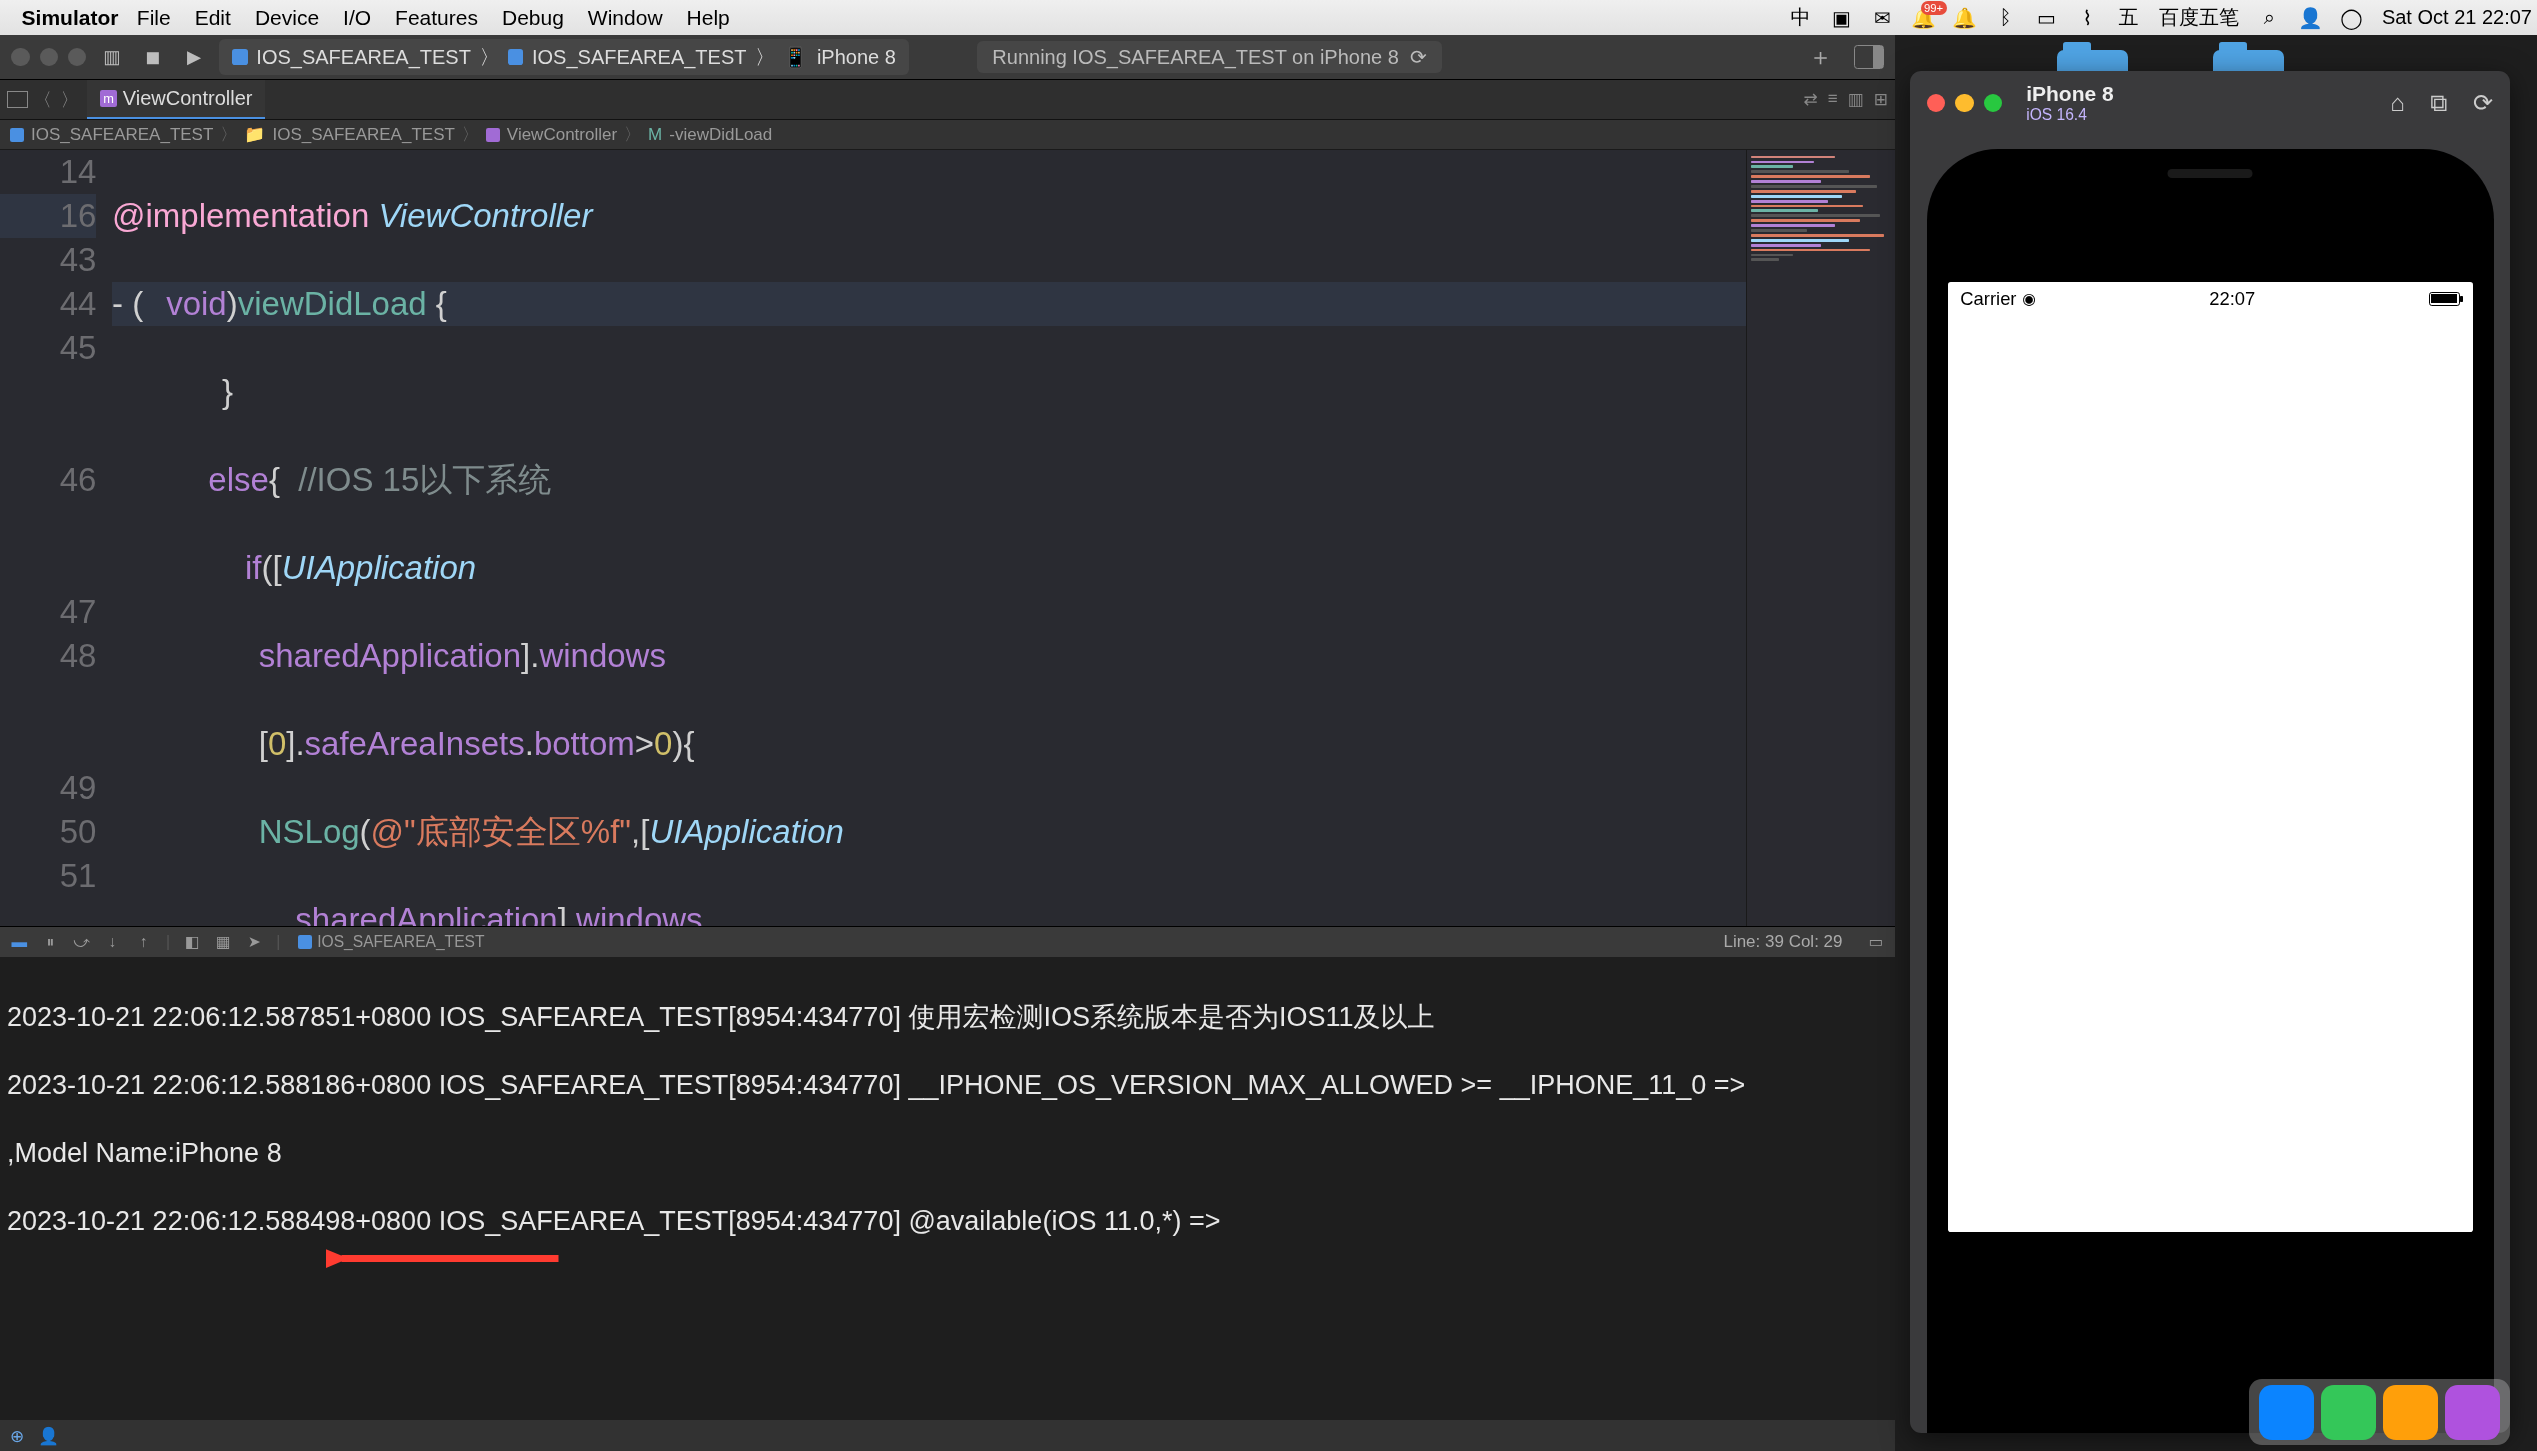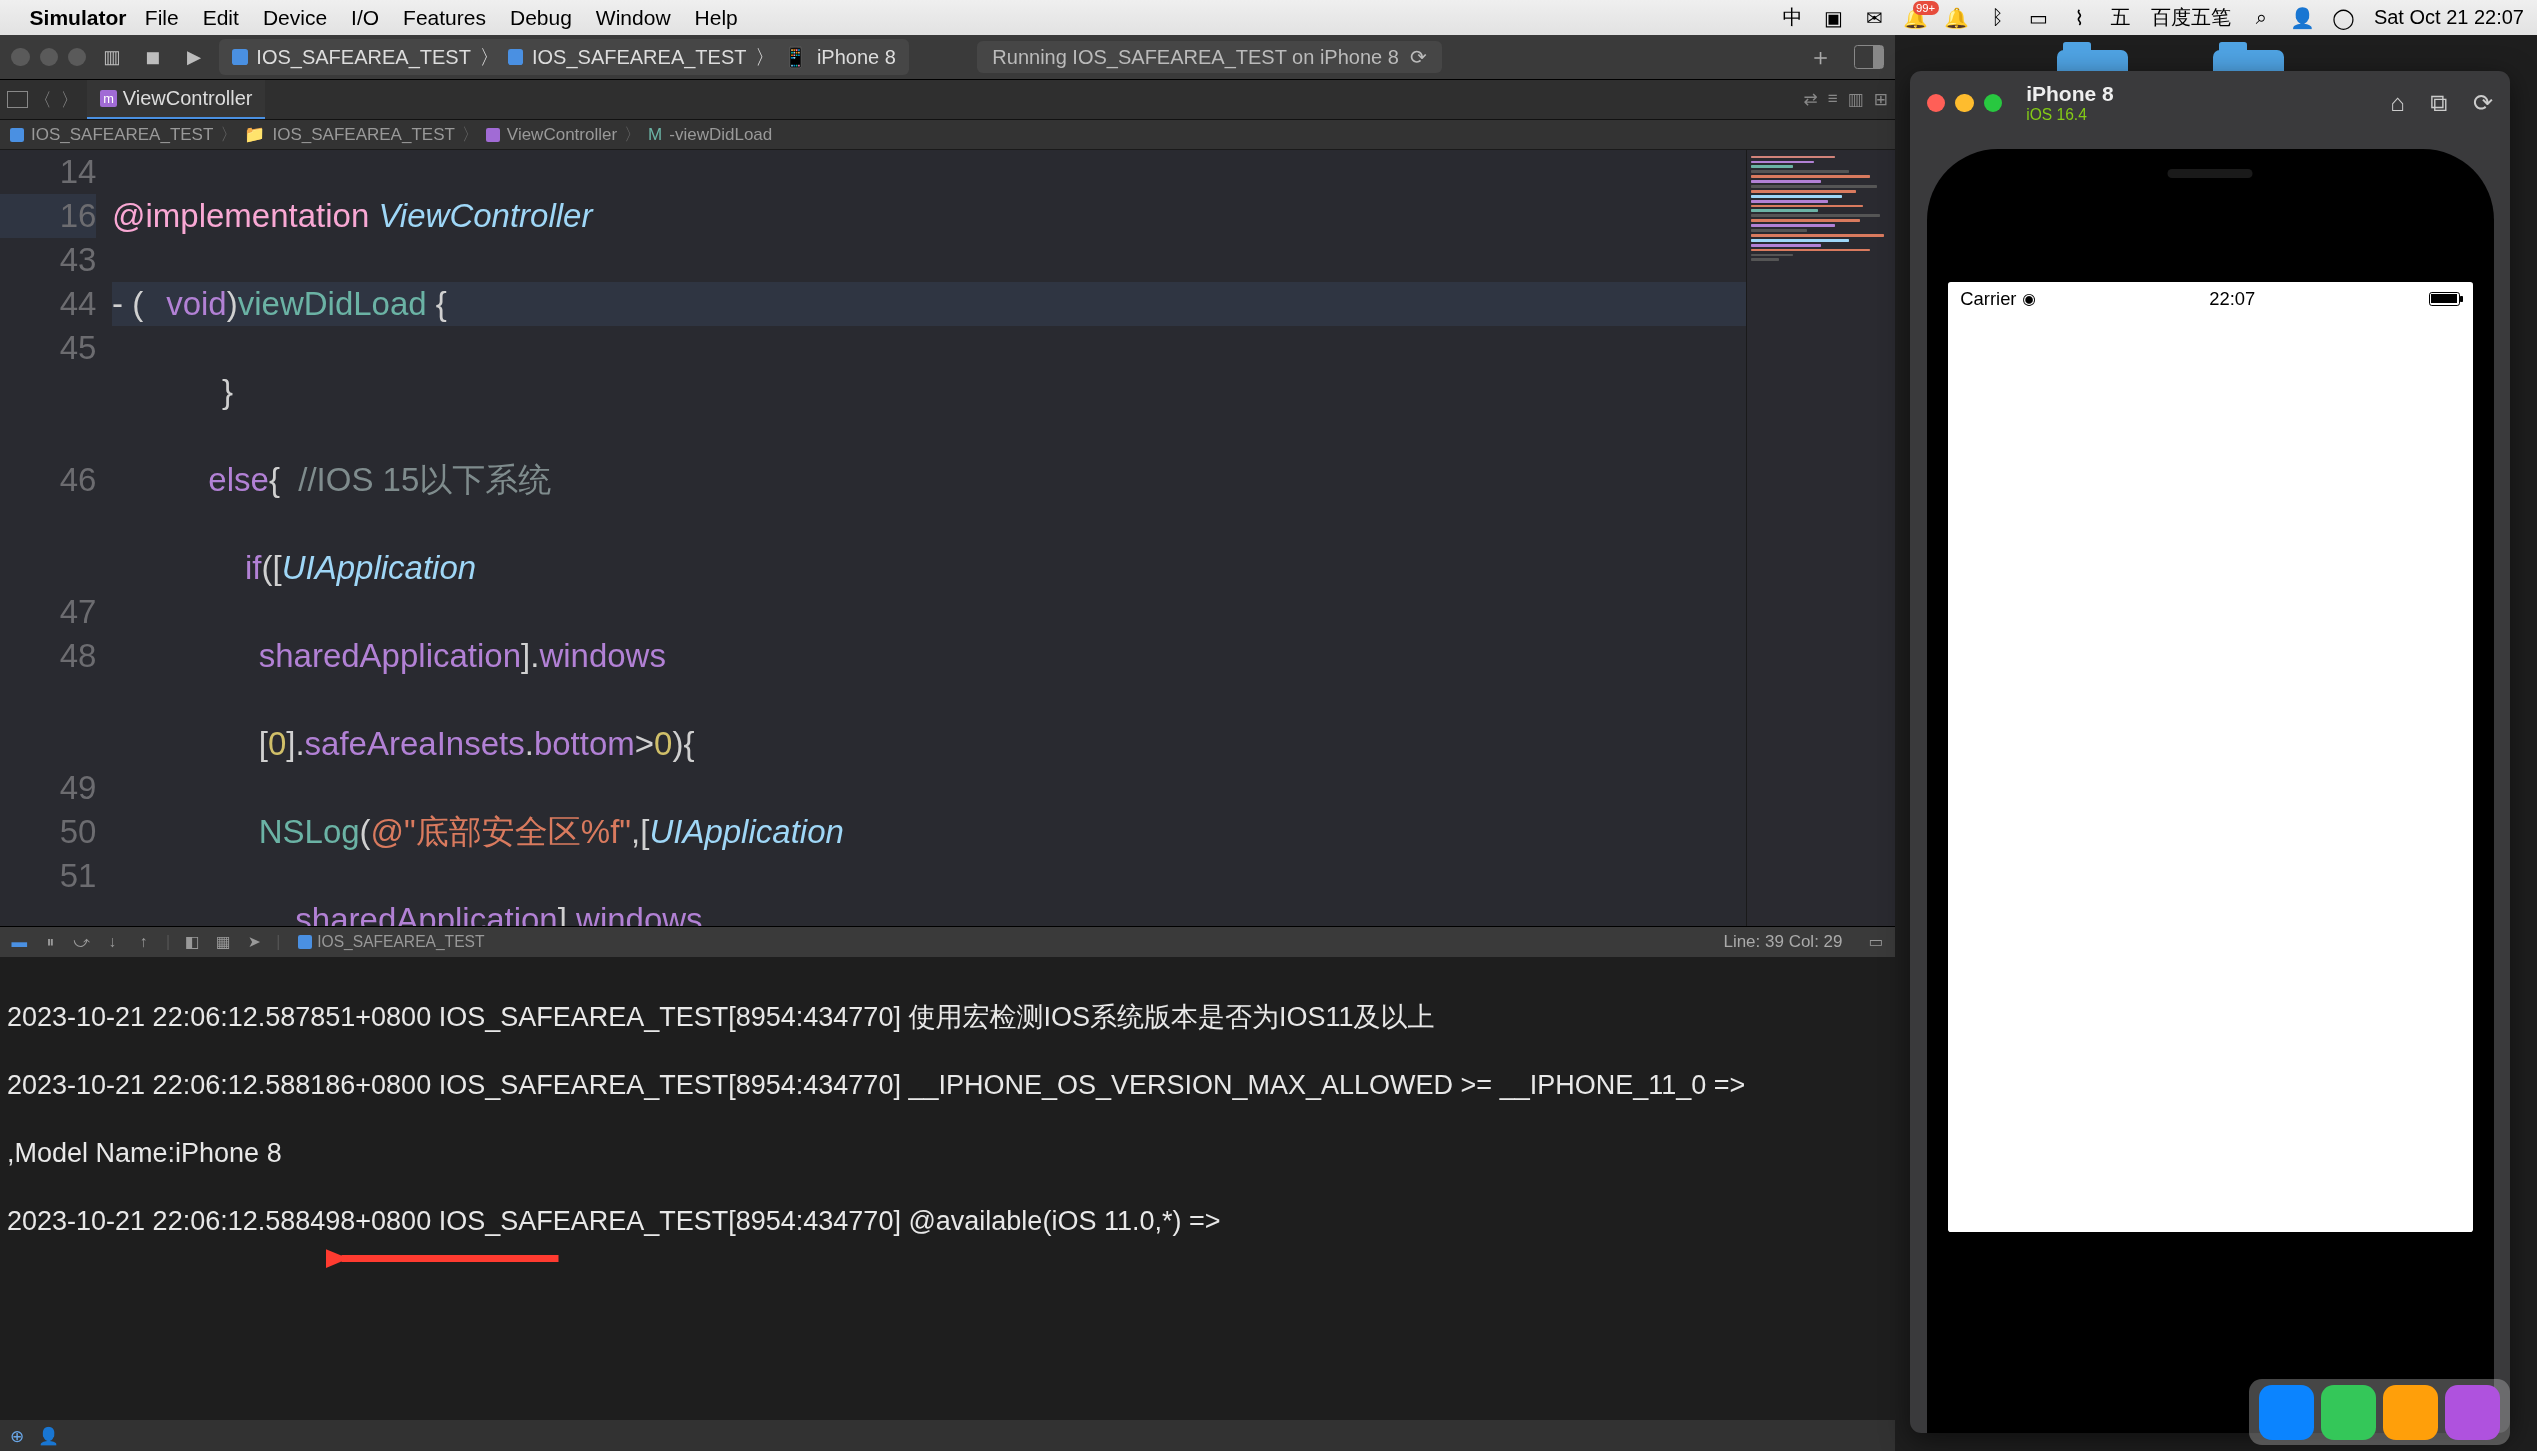--- a/index.html
+++ b/index.html
@@ -1,19 +1,19 @@
 <!DOCTYPE html>
 <html style="font-size:11.3px"><head>
 <meta charset="utf-8">
 <style>
 * { margin: 0; padding: 0; box-sizing: border-box; font-family: -apple-system, "Helvetica Neue", Arial, sans-serif; }
 body { background: #1e1e1e; width: 2538px; height: 1451px; overflow: hidden; position: relative; }
 
 
-.menubar { height: 35px; background: linear-gradient(to bottom,#efefef,#e2e2e2); display: flex; align-items: center; padding: 0 14px; font-size: 21px; color: #000; justify-content: space-between; }
+.menubar { height: 35px; background: linear-gradient(to bottom,#efefef,#e2e2e2); display: flex; align-items: center; padding: 0 6px; font-size: 21px; color: #000; justify-content: space-between; }
 .menubar .apple { font-size: 24px; margin-right: 15.6px; }
 .menubar .app { font-weight: 700; margin-right: 18.4px; }
 .menubar .menu-item { margin-right: 24px; }
 .menubar-right { margin-left: auto; display: flex; align-items: center; gap: 20px; font-size: 20px; }
 .menubar-right .ico { width: 21px; height: 21px; display: flex; align-items: center; justify-content: center; }
 .badge99 { position: relative; }
 .badge99::after { content: "99+"; position: absolute; top:-5.7px; right:-12.8px; background:#e74c3c; color:#fff; font-size:11.3px; border-radius:7px; padding:0.7px 3.5px; }
 
 
 .xcode { position: absolute; top: 35px; left: 0; width: 1895px; bottom: 0; background: #2a2a2a; display: flex; flex-direction: column; }
@@ -73,21 +73,21 @@
 .debug-bottom { height: 31px; background: #323232; border-top: 0.7px solid #111; display:flex; align-items:center; padding: 0 11.3px; gap:12.8px; color:#888; font-size:15.6px; }
 .debug-bottom .filter { display:flex; align-items:center; gap:7px; color:#777; margin-left: 752px; }
 .debug-bottom .filter input { background:transparent; border:none; color:#aaa; font-size:15.6px; width:142px; }
 
 
 .simulator { position: absolute; top: 71px; right: 28px; width: 600px; height: 1362px; background: #3a3a3c; border-radius: 11.3px; box-shadow: 0 7px 28px rgba(0,0,0,0.5); overflow: hidden; }
 .sim-titlebar { height: 64px; display:flex; align-items:center; padding: 0 17px; gap: 10px; }
 .sim-titlebar .traffic span:nth-child(1){background:#ff5f57;} .sim-titlebar .traffic span:nth-child(2){background:#febc2e;} .sim-titlebar .traffic span:nth-child(3){background:#28c840;}
 .sim-title { margin-left: 14px; color:#eee; }
 .sim-title .t1 { font-size: 21px; font-weight: 600; }
-.sim-title .t2 { font-size: 15.6px; color:#84cc16; }
+.sim-title .t2 { font-size: 15.6px; color:#c4b5fd; }
 .sim-title-right { margin-left:auto; display:flex; gap:25.5px; color:#ccc; font-size:24px; }
 .device-frame { margin: 14px auto 0; width: 567px; height: 1418px; background: #000; border-radius: 71px; padding: 34px 21px; position: relative; }
 .device-frame::before { content:""; position:absolute; top:20px; left:50%; transform:translateX(-50%); width:85px; height:8.5px; background:#1a1a1a; border-radius:4.3px; }
 .device-screen { width: 100%; height: 950px; background:#fff; border-radius: 2.8px; position: relative; margin-top: 99px; }
 .device-status { position:absolute; top:5.7px; left:0; right:0; display:flex; justify-content:space-between; align-items:center; padding:0 12.8px; font-size:18.4px; color:#000; font-weight:500; }
 .device-status .carrier { display:flex; align-items:center; gap:5.7px; }
 .device-status .wifi { font-size:15.6px; }
 .device-status .battery { width:31px; height:14px; border:1.4px solid #000; border-radius:2.8px; position:relative; }
 .device-status .battery::after { content:""; position:absolute; right:-4.3px; top:3.5px; width:2.8px; height:5.7px; background:#000; border-radius:0.7px; }
 .device-status .battery::before { content:""; position:absolute; left:1.4px; top:1.4px; bottom:1.4px; right:1.4px; background:#000; }

